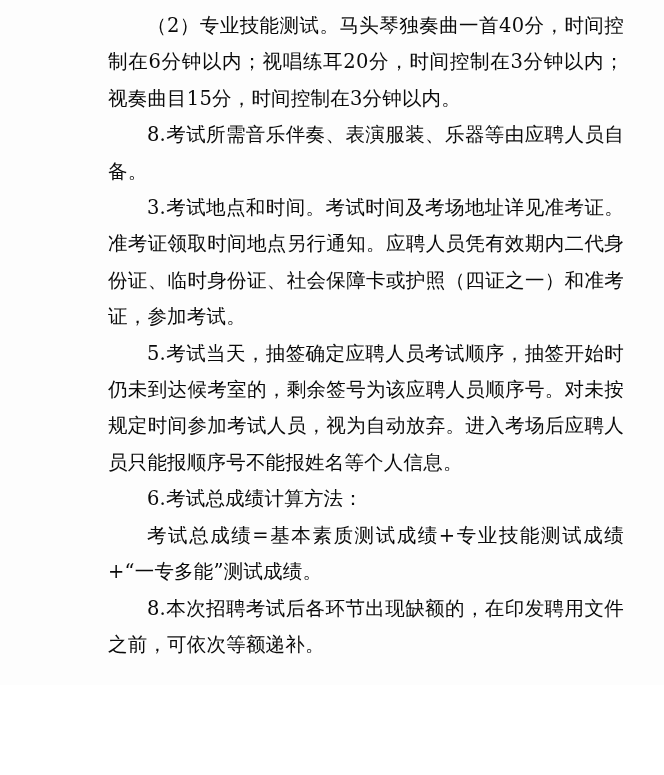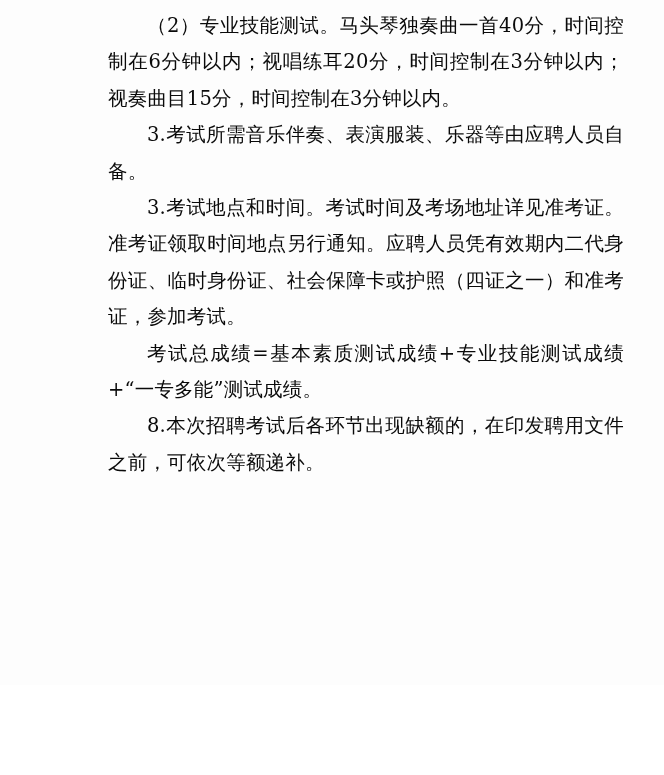--- a/index.html
+++ b/index.html
@@ -36,18 +36,20 @@
   }
   .indent2 {
     text-indent: 39px;
   }
 </style>
 </head>
 <body>
 
 <div id="page">
   <p class="para indent2">（2）专业技能测试。马头琴独奏曲一首40分，时间控制在6分钟以内；视唱练耳20分，时间控制在3分钟以内；视奏曲目15分，时间控制在3分钟以内。</p>
-  <p class="para indent2">3.考试所需音乐伴奏、表演服装、乐器等由应聘人员自备。</p>
+  <p class="para indent2">8.考试所需音乐伴奏、表演服装、乐器等由应聘人员自备。</p>
   <p class="para indent2">3.考试地点和时间。考试时间及考场地址详见准考证。准考证领取时间地点另行通知。应聘人员凭有效期内二代身份证、临时身份证、社会保障卡或护照（四证之一）和准考证，参加考试。</p>
+  <p class="para indent2">5.考试当天，抽签确定应聘人员考试顺序，抽签开始时仍未到达候考室的，剩余签号为该应聘人员顺序号。对未按规定时间参加考试人员，视为自动放弃。进入考场后应聘人员只能报顺序号不能报姓名等个人信息。</p>
+  <p class="para indent2">6.考试总成绩计算方法：</p>
   <p class="para indent2">考试总成绩=基本素质测试成绩+专业技能测试成绩+“一专多能”测试成绩。</p>
   <p class="para indent2">8.本次招聘考试后各环节出现缺额的，在印发聘用文件之前，可依次等额递补。</p>
 
 </div>
 
 </body></html>

